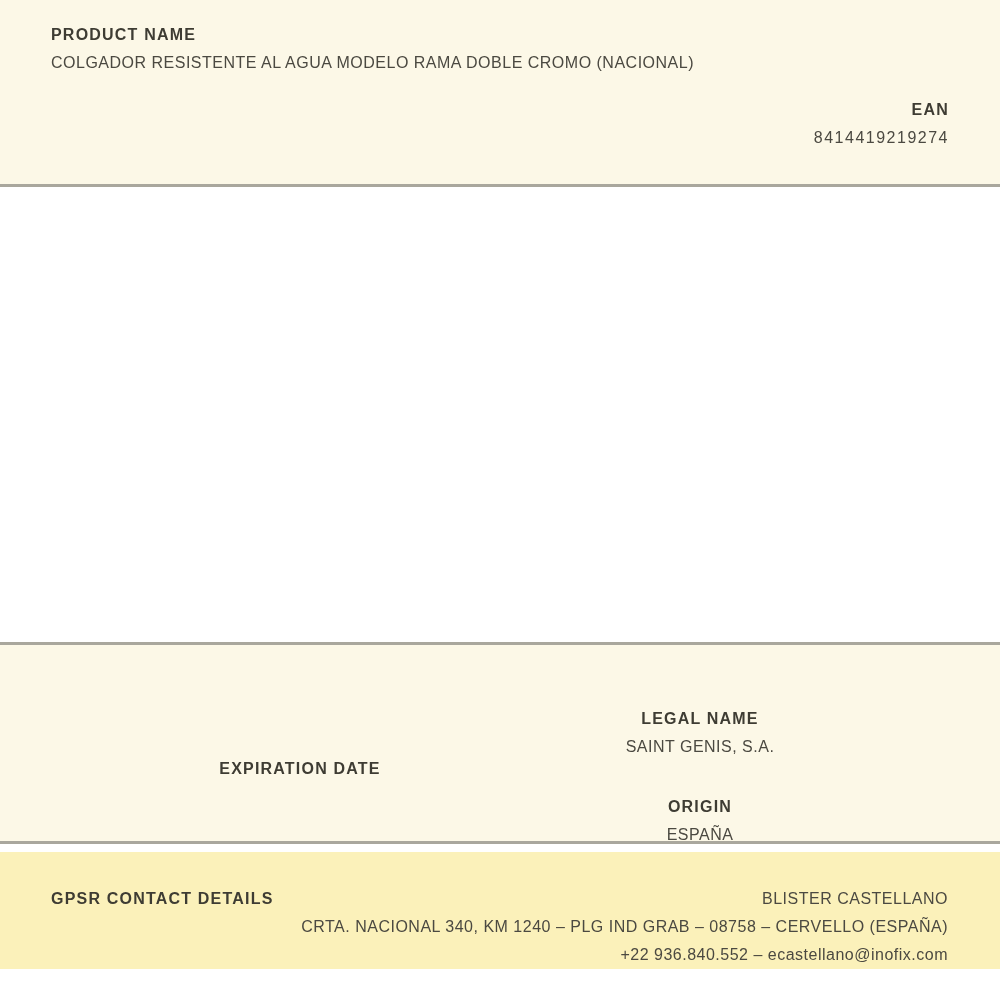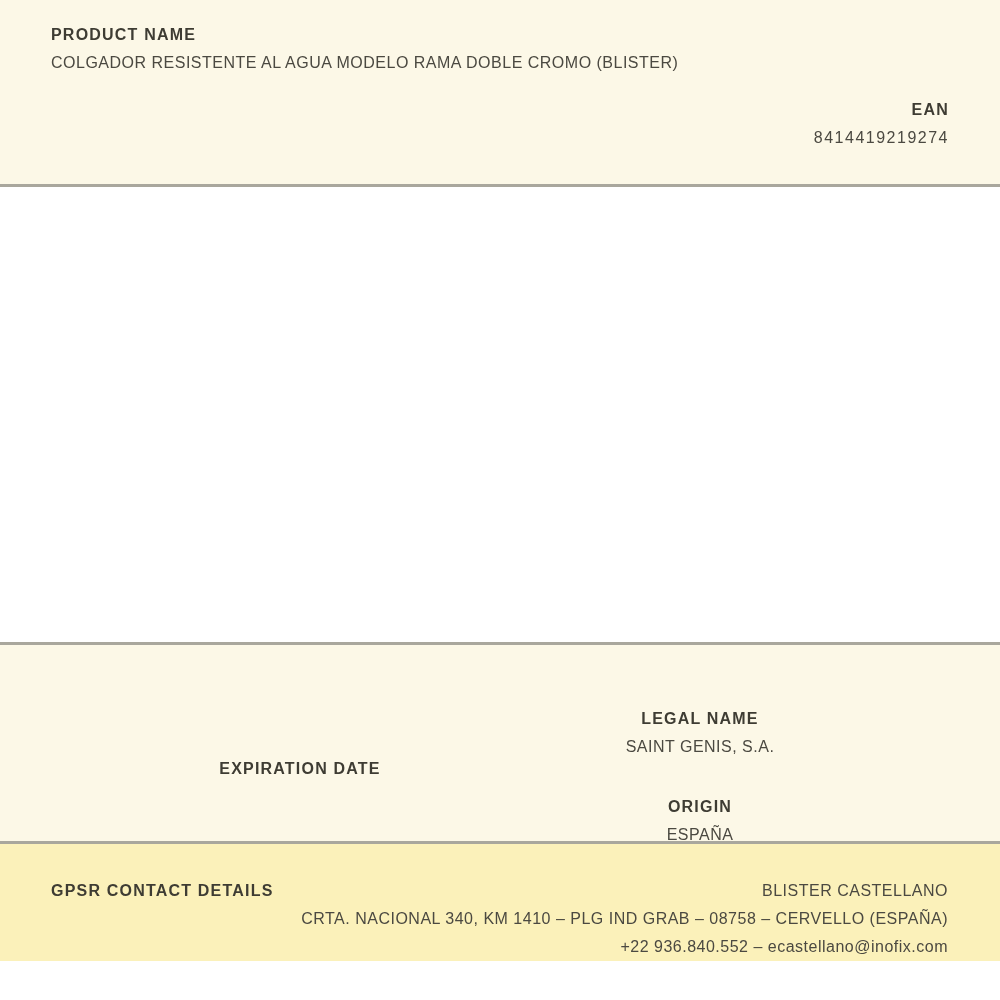--- a/index.html
+++ b/index.html
@@ -61,20 +61,21 @@
   .detail-cell.row-2 { margin-top: 38px; }
 
   
   .contact-section {
     flex: 1 1 auto;
     background: #fbf1ba;
     padding: 33px 52px 0 51px;
     display: flex;
     justify-content: space-between;
     align-items: flex-start;
+    margin-top: 8px;
   }
   .contact-label {
     font-weight: bold;
     font-size: 16px;
     letter-spacing: 1.2px;
     color: #3e3c33;
     line-height: 28px;
     white-space: nowrap;
   }
   .contact-info { text-align: right; }
@@ -86,21 +87,21 @@
   }
 </style>
 </head>
 <body>
 
 <div class="page">
 
   <section class="top-section">
     <div class="field">
       <div class="label">PRODUCT NAME</div>
-      <div class="value">COLGADOR RESISTENTE AL AGUA MODELO RAMA DOBLE CROMO (BLISTER)</div>
+      <div class="value">COLGADOR RESISTENTE AL AGUA MODELO RAMA DOBLE CROMO (NACIONAL)</div>
     </div>
     <div class="field field-ean">
       <div class="label">EAN</div>
       <div class="value ean-value">8414419219274</div>
     </div>
   </section>
 
   <div class="divider"></div>
 
   <section class="image-area"></section>
@@ -126,18 +127,18 @@
       </div>
     </div>
   </section>
 
   <div class="divider"></div>
 
   <section class="contact-section">
     <div class="contact-label">GPSR CONTACT DETAILS</div>
     <div class="contact-info">
       <div class="contact-line">BLISTER CASTELLANO</div>
-      <div class="contact-line">CRTA. NACIONAL 340, KM 1410 – PLG IND GRAB – 08758 – CERVELLO (ESPAÑA)</div>
+      <div class="contact-line">CRTA. NACIONAL 340, KM 1240 – PLG IND GRAB – 08758 – CERVELLO (ESPAÑA)</div>
       <div class="contact-line">+22 936.840.552 – ecastellano@inofix.com</div>
     </div>
   </section>
 
 </div>
 
 </body></html>

